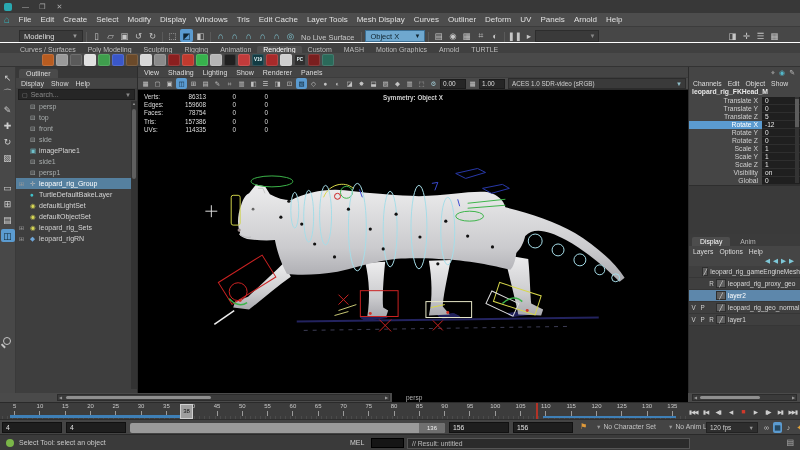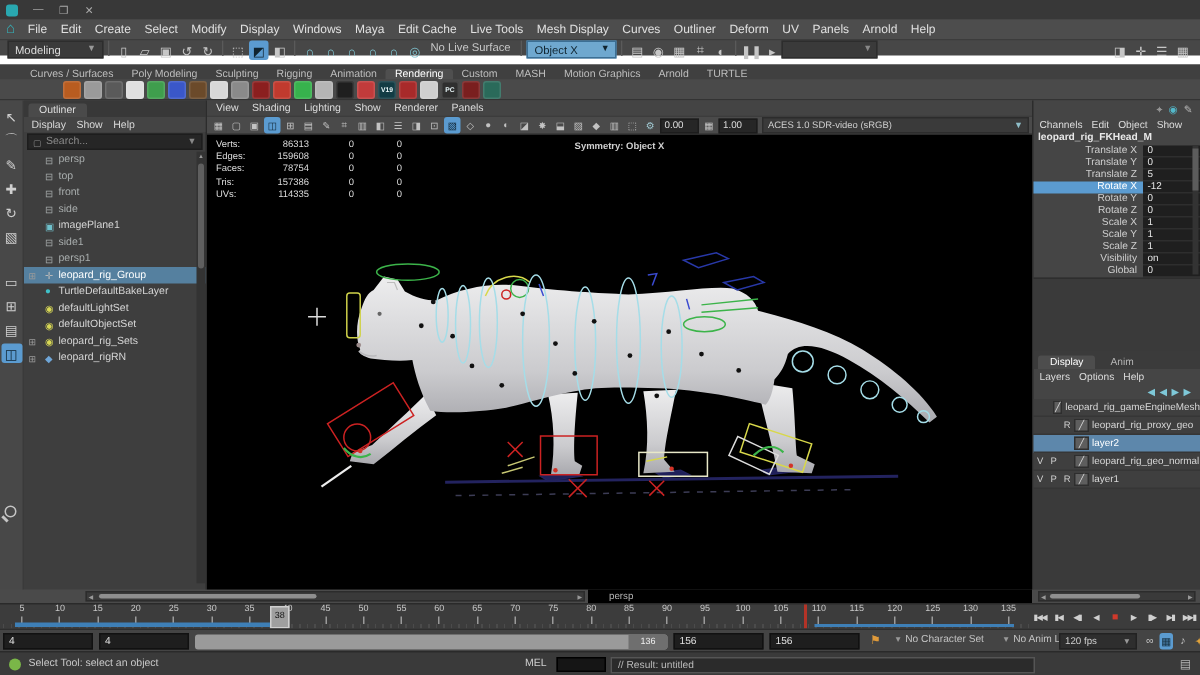--- a/index.html
+++ b/index.html
@@ -24,21 +24,21 @@
   .home-icon { color:#35b5bd; font-size:10px; margin-right:4px; }
   .menu-item { padding:0 4.5px; font-size:8px; color:#e0e0e0; white-space:nowrap; }
   .ws { margin-left:auto; display:flex; align-items:center; gap:4px; }
   .ws-label { color:#b5b5b5; font-size:7.5px; }
   .ws-box { width:110px; height:11px; background:#3a3a3a; border:1px solid #2e2e2e; color:#ddd; font-size:7.5px; padding:0 4px; display:flex; align-items:center; }
   .ws-box .arr { margin-left:auto; color:#999; font-size:6px; }
   .lock { width:7px; height:5px; background:#b5b5b5; border-radius:1px; position:relative; margin-left:2px; }
   .lock:before { content:""; position:absolute; left:1px; top:-4px; width:5px; height:4px; border:1.5px solid #b5b5b5; border-bottom:none; border-radius:3px 3px 0 0; }
 
   
-  .statusline { left:0; top:27px; width:800px; height:16px; background:#474747; display:flex; align-items:flex-start; padding:0 5px; border-bottom:6px solid #ffffff; }
+  .statusline { left:0; top:27px; width:800px; height:16px; background:#474747; display:flex; align-items:flex-end; padding:0 19px; border-bottom:1px solid #ffffff; }
   .mode-dd { width:64px; height:12px; background:#3a3a3a; border:1px solid #2d2d2d; font-size:7.5px; color:#ddd; display:flex; align-items:center; padding:0 4px; }
   .mode-dd .arr { margin-left:auto; font-size:6px; color:#999; }
   .ibox { width:13px; height:13px; display:flex; align-items:center; justify-content:center; color:#c6c6c6; font-size:8.5px; border-radius:2px; }
   .ibox.active { background:#5b9bd0; color:#102430; }
   .ibox.teal { color:#7fc3cf; }
   .icongroup { display:flex; gap:1px; }
   .nolive { font-size:7.5px; color:#c8c8c8; padding:0 4px; white-space:nowrap; }
   .symfield { width:60px; height:12px; background:#6fa8cf; color:#10242f; font-size:7.5px; display:flex; align-items:center; padding:0 4px; border:1px solid #3c6f94; }
   .symfield .arr { margin-left:auto; font-size:6px; }
   .empty-dd { width:64px; height:12px; background:#3a3a3a; border:1px solid #2d2d2d; display:flex; align-items:center; padding:0 3px; color:#888;}
@@ -200,23 +200,23 @@
     <span class="home-icon">⌂</span>
     <div class="row">
 
     <span class="menu-item">File</span>
         <span class="menu-item">Edit</span>
         <span class="menu-item">Create</span>
         <span class="menu-item">Select</span>
         <span class="menu-item">Modify</span>
         <span class="menu-item">Display</span>
         <span class="menu-item">Windows</span>
-        <span class="menu-item">Maya</span>
+        <span class="menu-item">Tris</span>
         <span class="menu-item">Edit Cache</span>
-        <span class="menu-item">Live Tools</span>
+        <span class="menu-item">Layer Tools</span>
         <span class="menu-item">Mesh Display</span>
         <span class="menu-item">Curves</span>
         <span class="menu-item">Outliner</span>
         <span class="menu-item">Deform</span>
         <span class="menu-item">UV</span>
         <span class="menu-item">Panels</span>
         <span class="menu-item">Arnold</span>
         <span class="menu-item">Help</span>
       </div>
   </div>

